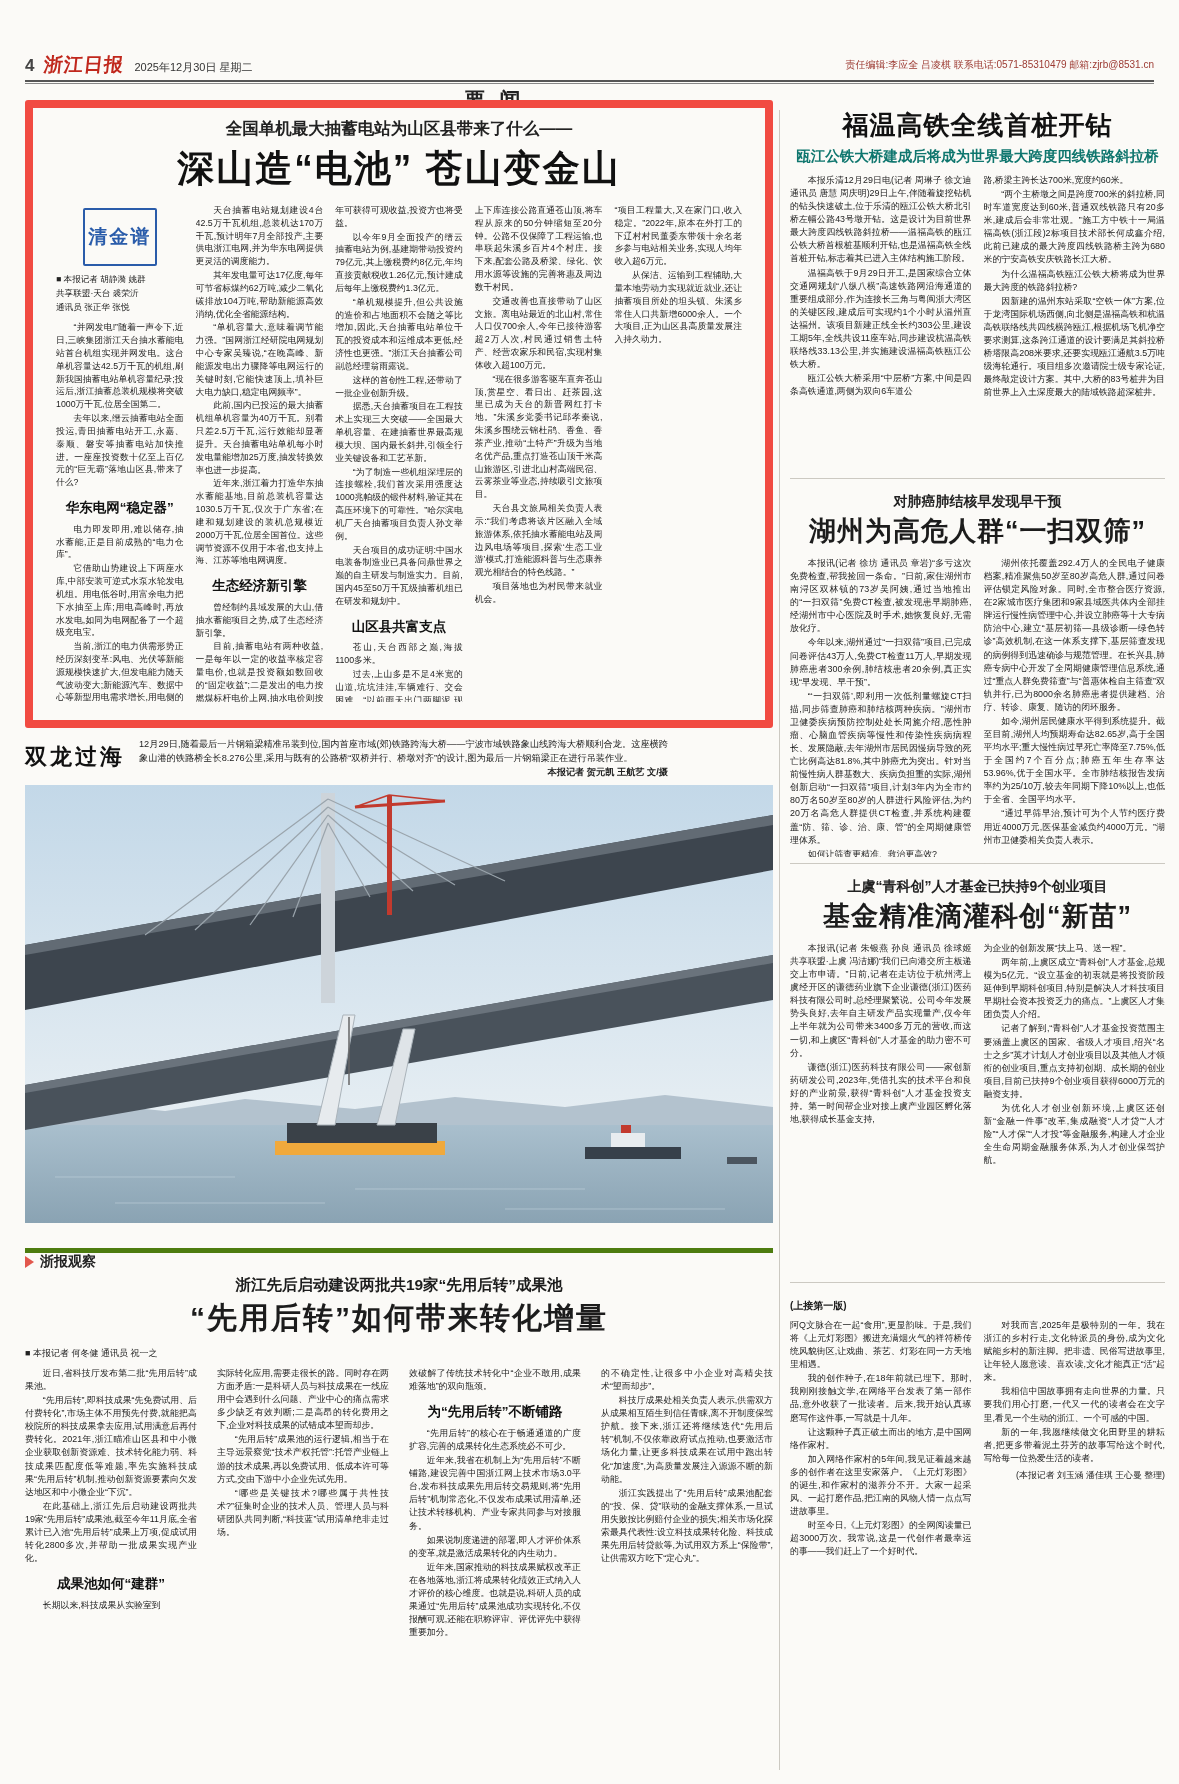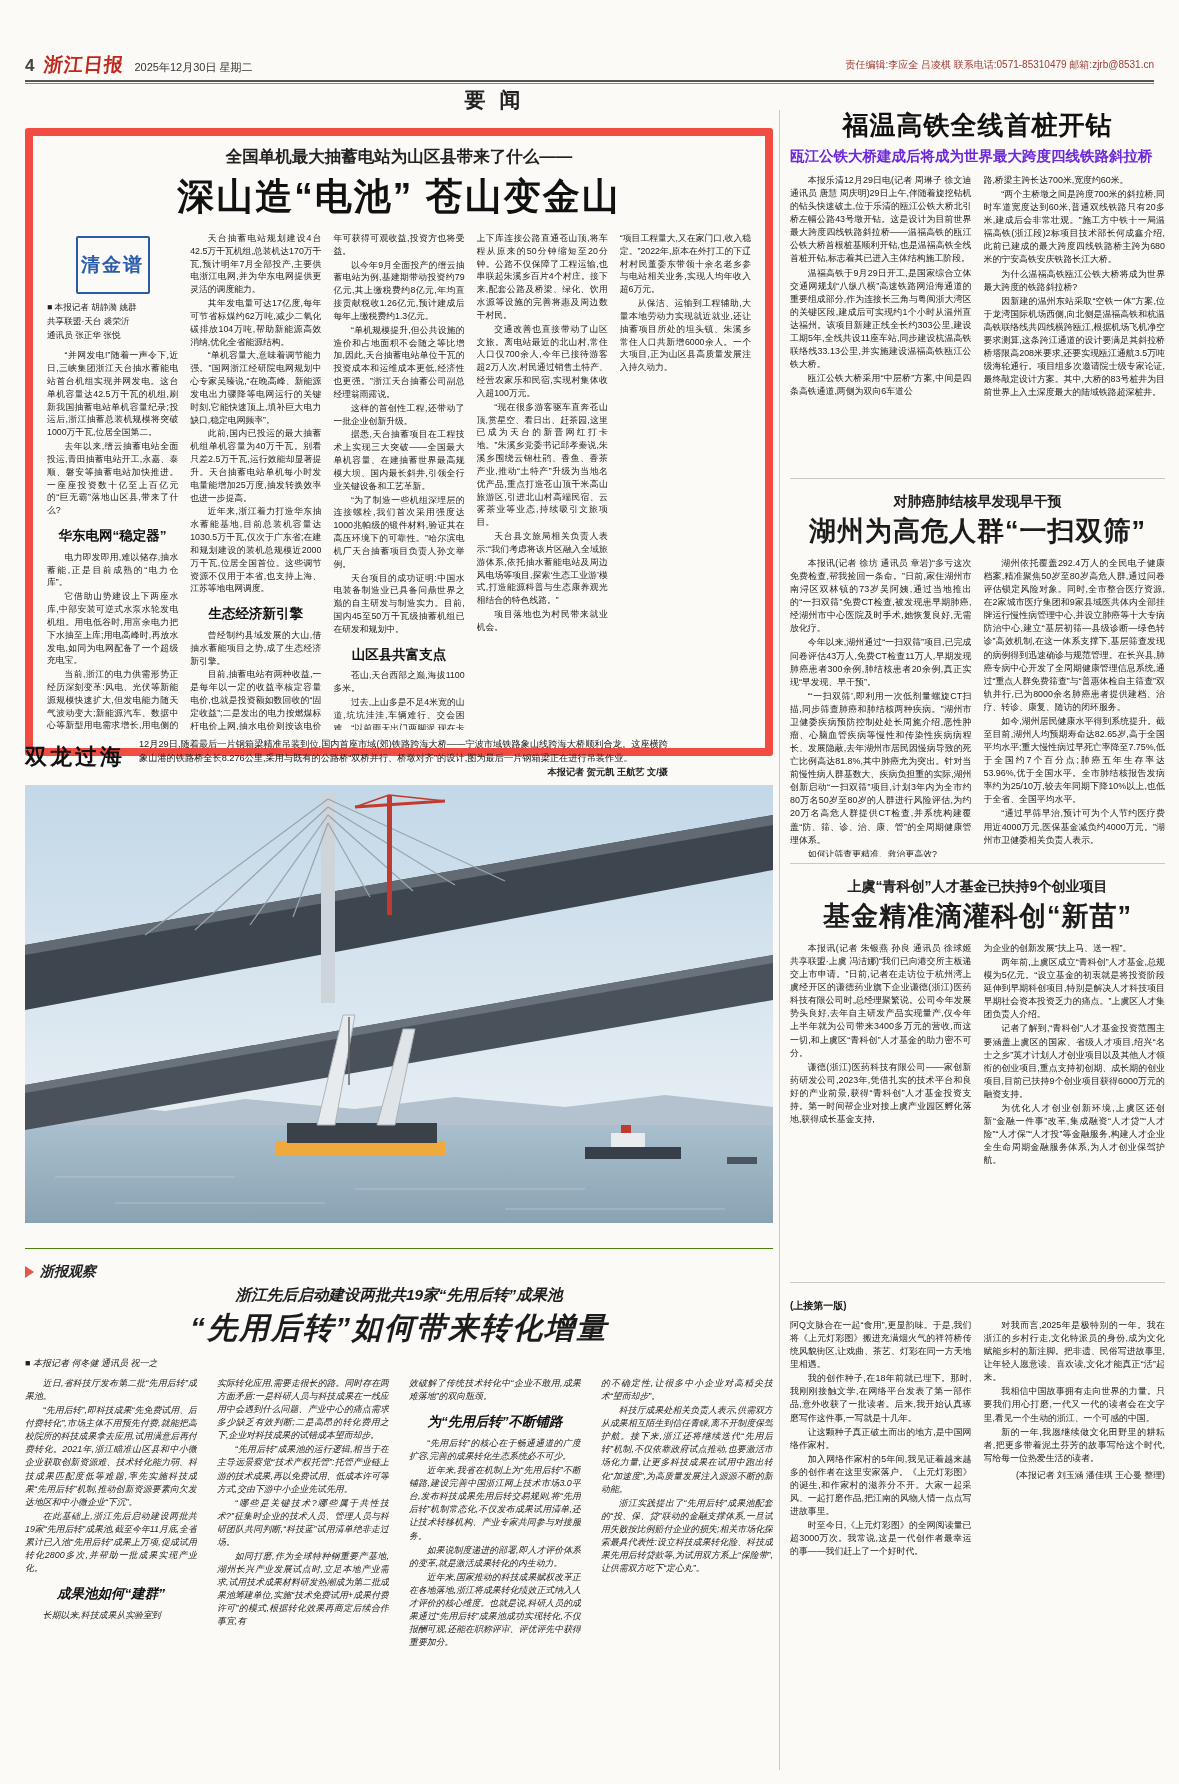--- a/index.html
+++ b/index.html
@@ -20,21 +20,21 @@
   .hdr-editors { font-size:10px; color:#9c3a32; }
   .hdr-rule { position:absolute; left:25px; right:25px; top:80px; height:4px;
               border-top:2px solid #555; border-bottom:1px solid #888; }
   .section-title { position:absolute; left:0; right:180px; top:86px; text-align:center;
                    font-size:21px; font-weight:bold; letter-spacing:14px; color:#222; }
   .rail-divider { position:absolute; left:779px; top:110px; height:1660px;
                   border-left:1px solid #ccc9c2; }
   
   .red-frame { position:absolute; left:25px; top:100px; width:748px; height:628px;
                border:8px solid #f14b42; border-radius:3px; background:#fbfaf7;
-               padding:8px 14px 6px; overflow:hidden;margin-top:28px; }
+               padding:8px 23px 6px; overflow:hidden; }
   .m-kicker { text-align:center; font-size:16.5px; font-weight:bold; color:#222; margin-top:2px; }
   .m-headline { text-align:center; font-size:37px; font-weight:900; color:#111;
                 letter-spacing:2px; margin:4px 0 10px; }
   .m-body { display:flex; gap:12px; height:498px; overflow:hidden; }
   .m-body .col { flex:1 1 0; overflow:hidden; font-size:8.8px; line-height:1.46; }
   .col p { text-align:justify; text-indent:2em; margin-bottom:1px; }
   .col p.noind { text-indent:0; }
   .col p.sign { text-align:right; text-indent:0; margin-top:4px; }
   .col h4 { text-align:center; font-size:13.5px; font-weight:800; margin:9px 0 5px; color:#111; }
   .m-logo { width:74px; height:58px; border:2px solid #2a5caa; border-radius:2px;
@@ -46,37 +46,37 @@
   
   .photo-block { position:absolute; left:25px; top:738px; width:643px; height:500px; }
   .ph-caprow { display:flex; gap:14px; align-items:flex-start; margin-bottom:6px; }
   .ph-title { font-size:22px; font-weight:900; letter-spacing:3px; white-space:nowrap;
               padding-top:4px; color:#111; }
   .ph-caption { font-size:9.2px; line-height:1.5; text-align:justify; color:#222; flex:1; }
   .ph-credit { display:block; text-align:right; font-weight:bold; }
   .ph-img { width:748px; height:438px; display:block; background:#cfe0ec; }
   
   .observe { position:absolute; left:25px; top:1248px; width:748px; height:528px;
-             border-top:1px solid #4d7c0f; padding-top:14px; overflow:hidden;font-style:italic; }
+             border-top:5px solid #4d7c0f; padding-top:0; overflow:hidden; }
   .obs-label { display:flex; align-items:center; gap:6px; font-size:14px; font-weight:800;
                color:#222; margin-bottom:4px; }
   .obs-arrow { width:0; height:0; border-left:9px solid #e2574d; border-top:6px solid transparent;
                border-bottom:6px solid transparent; display:inline-block; }
   .obs-kicker { text-align:center; font-size:15.5px; font-weight:bold; margin:2px 0; }
   .obs-headline { text-align:center; font-size:30px; font-weight:900; letter-spacing:2px; margin:2px 0 8px; }
   .obs-byline { font-size:9px; color:#222; margin-bottom:7px; }
   .obs-body { display:flex; gap:20px; height:400px; overflow:hidden; }
   .obs-body .col { flex:1 1 0; font-size:8.9px; line-height:1.47; overflow:hidden; }
   
   .rail { position:absolute; left:790px; top:100px; width:375px; height:1676px; overflow:hidden; }
   .r-art { overflow:hidden; padding-top:8px; }
   .r-rule { border:none; border-top:1px solid #ccc9c2; margin:6px 0; }
   .rA { height:372px; } .rB { height:372px; } .rC { height:406px; } .rD { height:500px; }
   .r-headline { text-align:center; font-size:26px; font-weight:900; letter-spacing:1px; color:#111; }
-  .r-subhead { text-align:left; font-size:14.5px; font-weight:bold; color:#6d28d9; margin:4px 0 8px; }
+  .r-subhead { text-align:center; font-size:14.5px; font-weight:bold; color:#0f766e; margin:4px 0 8px; }
   .r-kicker { text-align:center; font-size:14px; font-weight:bold; color:#222; }
   .r-headline2 { text-align:center; font-size:27px; font-weight:900; letter-spacing:1px; margin:2px 0 8px; }
   .r-body { display:flex; gap:12px; overflow:hidden; }
   .r-body .col { flex:1 1 0; font-size:8.9px; line-height:1.47; overflow:hidden; }
   .rD-note { font-size:10px; font-weight:bold; margin:2px 0 6px; }
 </style>
 </head>
 <body>
 
 <div class="page">
@@ -237,21 +237,20 @@
           <p>近日,省科技厅发布第二批“先用后转”成果池。</p>
           <p>“先用后转”,即科技成果“先免费试用、后付费转化”,市场主体不用预先付费,就能把高校院所的科技成果拿去应用,试用满意后再付费转化。2021年,浙江瞄准山区县和中小微企业获取创新资源难、技术转化能力弱、科技成果匹配度低等难题,率先实施科技成果“先用后转”机制,推动创新资源要素向欠发达地区和中小微企业“下沉”。</p>
           <p>在此基础上,浙江先后启动建设两批共19家“先用后转”成果池,截至今年11月底,全省累计已入池“先用后转”成果上万项,促成试用转化2800多次,并帮助一批成果实现产业化。</p>
           <h4>成果池如何“建群”</h4>
           <p>长期以来,科技成果从实验室到</p>
         </div>
         <div class="col">
           <p class="noind">实际转化应用,需要走很长的路。同时存在两方面矛盾:一是科研人员与科技成果在一线应用中会遇到什么问题、产业中心的痛点需求多少缺乏有效判断;二是高昂的转化费用之下,企业对科技成果的试错成本望而却步。</p>
           <p>“先用后转”成果池的运行逻辑,相当于在主导远景察觉“技术产权托管”:托管产业链上游的技术成果,再以免费试用、低成本许可等方式,交由下游中小企业先试先用。</p>
           <p>“哪些是关键技术?哪些属于共性技术?”征集时企业的技术人员、管理人员与科研团队共同判断,“科技蓝”试用清单绝非走过场。</p>
-          <p>如同打磨,作为全球特种钢重要产基地,湖州长兴产业发展试点时,立足本地产业需求,试用技术成果材料研发热潮成为第二批成果池筹建单位,实施“技术免费试用+成果付费许可”的模式,根据转化效果再商定后续合作事宜,有</p>
         </div>
         <div class="col">
           <p class="noind">效破解了传统技术转化中“企业不敢用,成果难落地”的双向瓶颈。</p>
           <h4>为“先用后转”不断铺路</h4>
           <p>“先用后转”的核心在于畅通通道的广度扩容,完善的成果转化生态系统必不可少。</p>
           <p>近年来,我省在机制上为“先用后转”不断铺路,建设完善中国浙江网上技术市场3.0平台,发布科技成果先用后转交易规则,将“先用后转”机制常态化,不仅发布成果试用清单,还让技术转移机构、产业专家共同参与对接服务。</p>
           <p>如果说制度递进的部署,即人才评价体系的变革,就是激活成果转化的内生动力。</p>
           <p>近年来,国家推动的科技成果赋权改革正在各地落地,浙江将成果转化绩效正式纳入人才评价的核心维度。也就是说,科研人员的成果通过“先用后转”成果池成功实现转化,不仅报酬可观,还能在职称评审、评优评先中获得重要加分。</p>
         </div>
         <div class="col">

